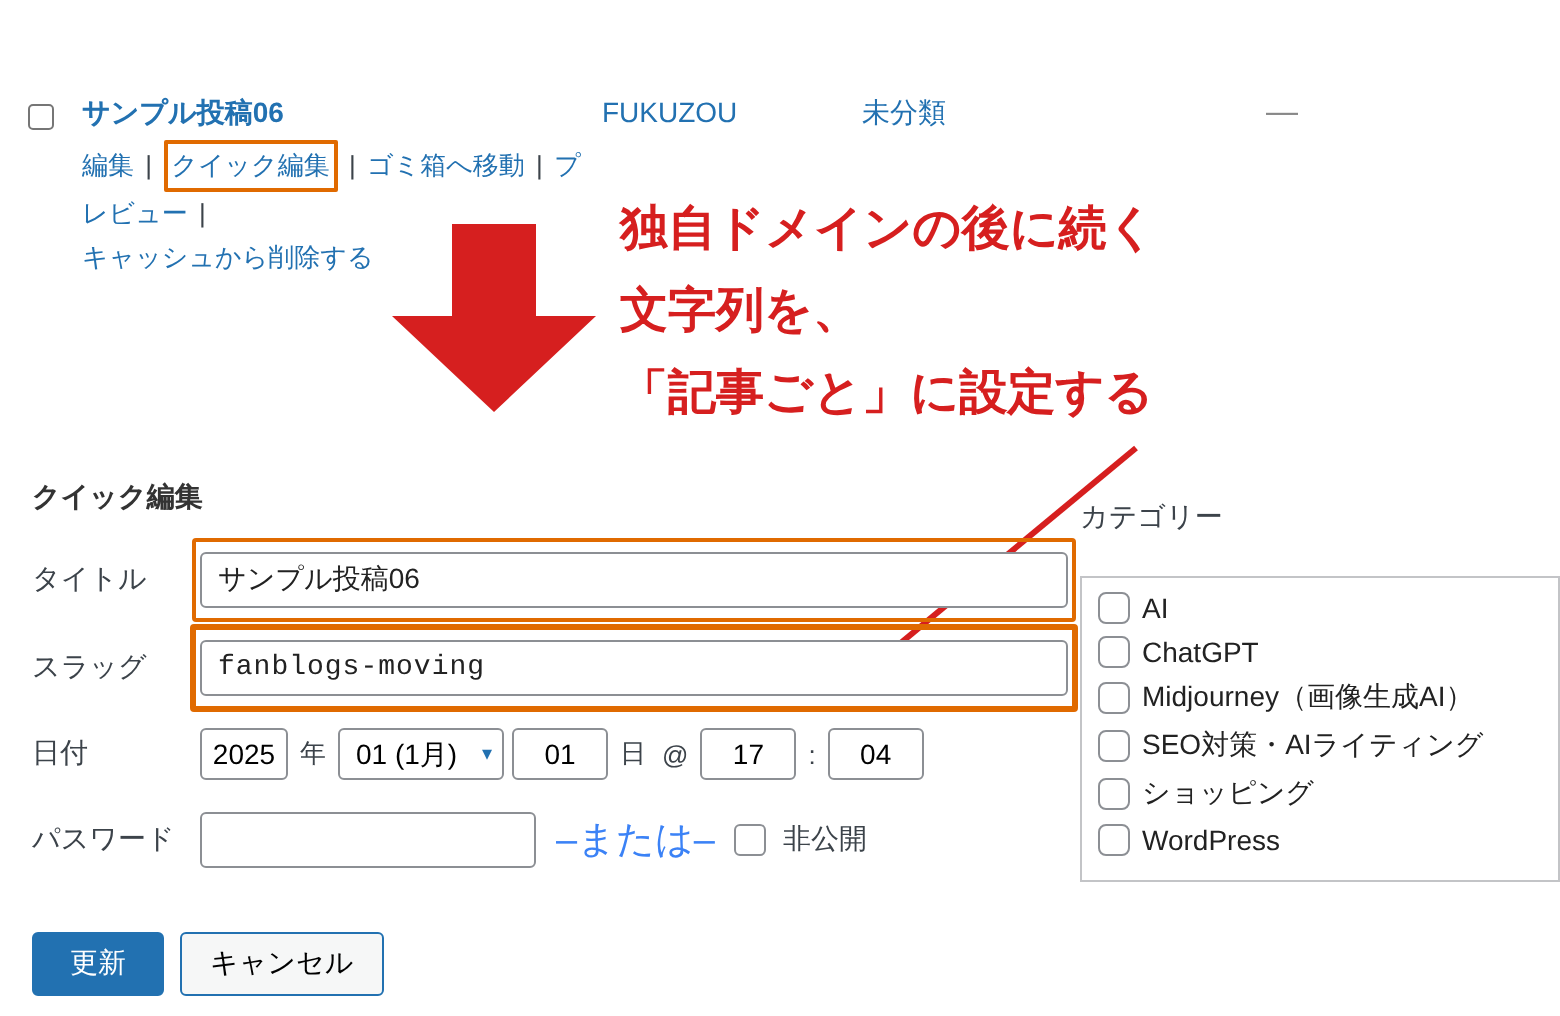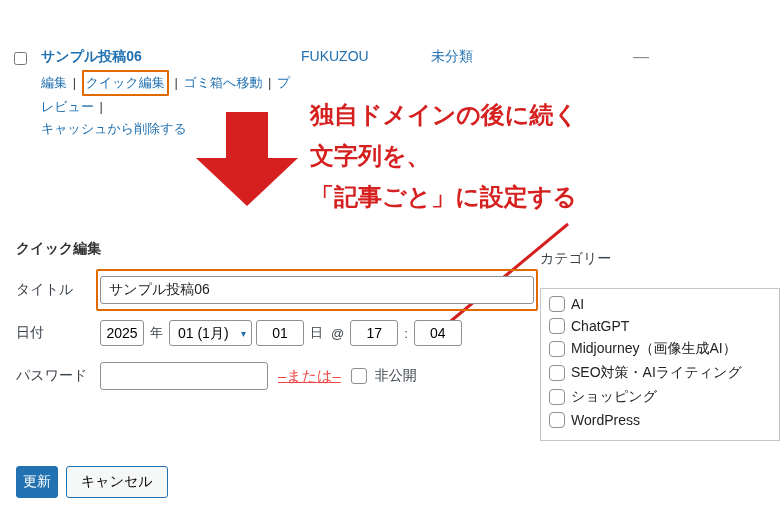--- a/index.html
+++ b/index.html
@@ -157,21 +157,21 @@
     font-size:14px;
   }
   .unit { font-size:13px; padding:0 2px; }
   .pass-inp {
     width:168px;
     border:1px solid #8c8f94;
     border-radius:3px;
     padding:5px 8px;
     font-size:14px;
   }
-  .or-text { font-size:15px; color:#ef4444; padding:0 6px;text-decoration:underline; }
+  .or-text { font-size:19px; color:#3b82f6; padding:0 6px; }
   .cbox {
     width:16px; height:16px;
     border:1px solid #8c8f94;
     border-radius:3px;
     display:inline-block;
     vertical-align:middle;
     background:#fff;
     margin-right:4px;
   }
   .cb-lbl { font-size:14px; }
@@ -211,21 +211,21 @@
     position:absolute;
     left:16px;
     bottom:10px;
     display:flex;
     gap:8px;
   }
   .btn-primary {
     background:#2271b1;
     color:#fff;
     border:1px solid #2271b1;
-    padding:6px 6px;
+    padding:6px 18px;
     border-radius:3px;
     font-size:14px;
     cursor:pointer;
   }
   .btn-secondary {
     background:#f6f7f7;
     color:#000000;
     border:1px solid #2271b1;
     padding:6px 14px;
     border-radius:3px;
@@ -284,20 +284,29 @@
       <div class="form-row">
         <div class="lbl">タイトル</div>
         <div class="fld">
           <div class="title-wrap">
             <input type="text" class="inp" value="サンプル投稿06" style="">
             <div class="title-outline t1"></div>
           </div>
         </div>
       </div>
 
+      <div class="form-row">
+        <div class="lbl">スラッグ</div>
+        <div class="fld">
+          <div class="slug-wrap">
+            <input type="text" class="slug-inp" value="fanblogs-moving" style="">
+            <div class="title-outline t2"></div>
+          </div>
+        </div>
+      </div>
 
       <div class="form-row">
         <div class="lbl">日付</div>
         <div class="fld">
           <input type="text" class="inp-sm" style="width: 44px;" value="2025">
           <span class="unit">年</span>
           <span class="sel-wrap">
             <select class="sel">
               <option>01 (1月)</option>
             </select>

